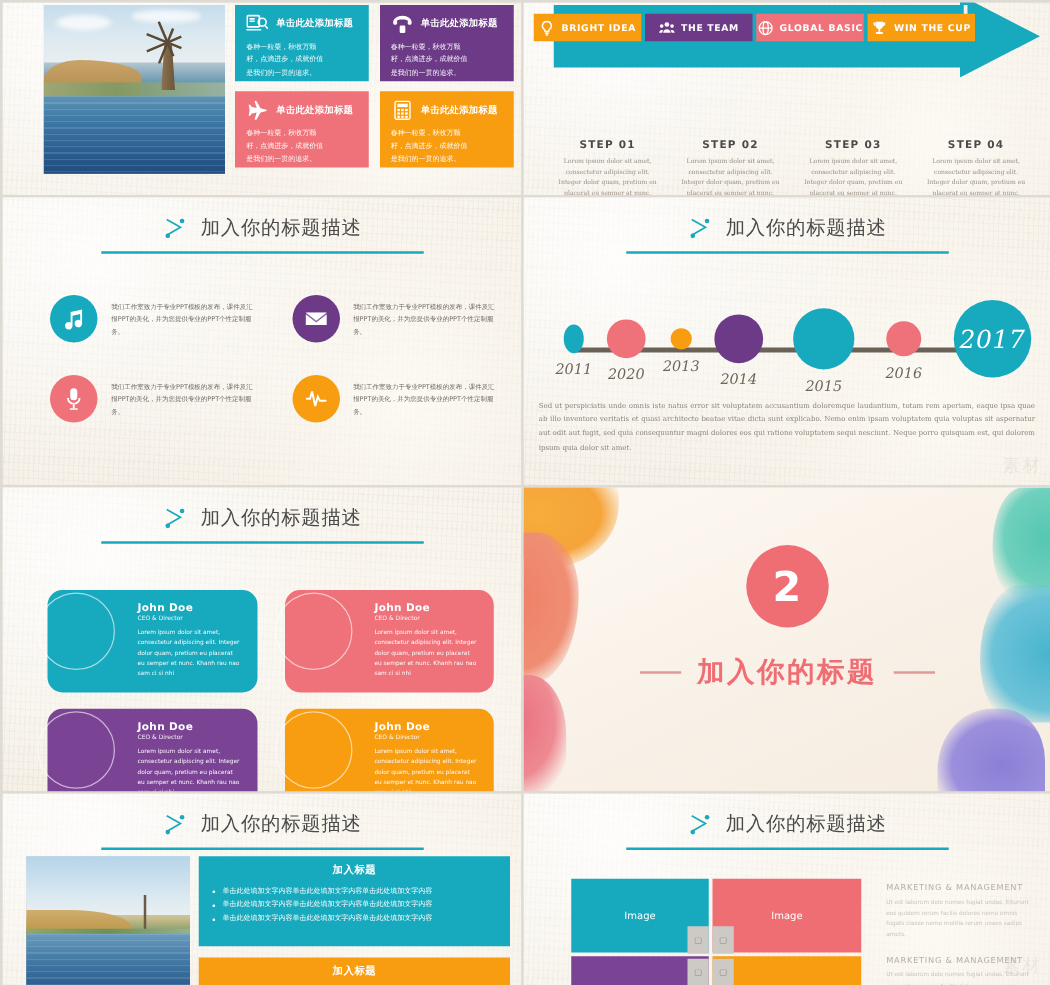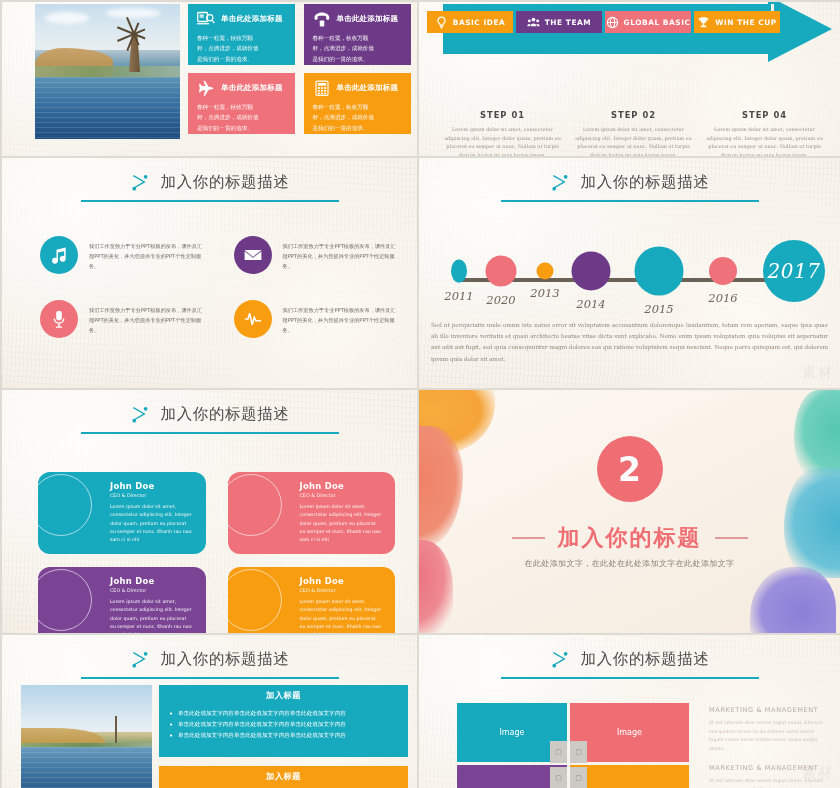--- a/index.html
+++ b/index.html
@@ -350,21 +350,21 @@
     </div>
     <div class="s2-tabs">
       <div class="s2-tab" style="background:#f89c10">
         <span class="ic">
           <svg viewBox="0 0 16 16" fill="none" stroke="#fff" stroke-width="1.4">
             <path d="M8 1.4a4.3 4.3 0 0 0-2.6 7.8c.5.4.8 1 .8 1.6v.5h3.6v-.5c0-.6.3-1.2.8-1.6A4.3 4.3 0 0 0 8 1.4z"></path>
             <line x1="6.2" y1="13" x2="9.8" y2="13"></line>
               <line x1="6.8" y1="14.7" x2="9.2" y2="14.7"></line>
           </svg>
         </span>
-        <span>BASIC IDEA</span>
+        <span>BRIGHT IDEA</span>
       </div>
       <div class="s2-tab" style="background:#6d3a87">
         <span class="ic">
           <svg viewBox="0 0 16 16" fill="#fff">
             <circle cx="8" cy="4.4" r="2.3"></circle>
               <circle cx="2.9" cy="6" r="1.8"></circle>
               <circle cx="13.1" cy="6" r="1.8"></circle>
             <path d="M4.3 12.6c0-2 1.7-3.5 3.7-3.5s3.7 1.5 3.7 3.5z"></path>
             <path d="M0.4 12.6c0-1.6 1.2-2.7 2.6-2.7.6 0 1.1.2 1.5.5-.7.6-1.1 1.4-1.2 2.2z"></path>
             <path d="M15.6 12.6h-2.9c-.1-.8-.5-1.6-1.2-2.2.4-.3.9-.5 1.5-.5 1.4 0 2.6 1.1 2.6 2.7z"></path>
@@ -398,20 +398,24 @@
     <div class="s2-steps">
       <div class="s2-step">
         <div class="h">STEP 01</div>
         <div class="p">Lorem ipsum dolor sit amet, consectetur adipiscing elit. Integer dolor quam, pretium eu placerat eu semper at nunc. Nullam ut turpis dictum luctus mi quis luctus lorem.</div>
       </div>
       <div class="s2-step">
         <div class="h">STEP 02</div>
         <div class="p">Lorem ipsum dolor sit amet, consectetur adipiscing elit. Integer dolor quam, pretium eu placerat eu semper at nunc. Nullam ut turpis dictum luctus mi quis luctus lorem.</div>
       </div>
       <div class="s2-step">
+        <div class="h">STEP 03</div>
+        <div class="p">Lorem ipsum dolor sit amet, consectetur adipiscing elit. Integer dolor quam, pretium eu placerat eu semper at nunc. Nullam ut turpis dictum luctus mi quis luctus lorem.</div>
+      </div>
+      <div class="s2-step">
         <div class="h">STEP 04</div>
         <div class="p">Lorem ipsum dolor sit amet, consectetur adipiscing elit. Integer dolor quam, pretium eu placerat eu semper at nunc. Nullam ut turpis dictum luctus mi quis luctus lorem.</div>
       </div>
     </div>
   </div>
 
   <div class="slide col1">
     <div class="title-block">
       <span class="title-row">
         <span class="arrow-icon">
@@ -560,21 +564,20 @@
     <div class="wc" style="right:-10px;top:0px;width:56px;height:90px;background:radial-gradient(ellipse at 75% 45%, #56c7b2 0%, #6fd0bd 55%, rgba(111,208,189,0) 82%);border-radius:45% 0 0 40%/55% 0 0 50%;"></div>
     <div class="wc" style="right:-14px;top:78px;width:70px;height:110px;background:radial-gradient(ellipse at 78% 50%, #49b4cf 0%, #6cc3d8 58%, rgba(108,195,216,0) 82%);border-radius:50% 0 0 45%/60% 0 0 50%;"></div>
     <div class="wc" style="right:4px;bottom:-16px;width:86px;height:82px;background:radial-gradient(ellipse at 60% 55%, #8a7fd6 0%, #9b8fdd 55%, rgba(155,143,221,0) 80%);border-radius:50% 40% 0 0/60% 50% 0 0;"></div>
 
     <div class="s6-num">2</div>
     <div class="s6-head">
       <span class="dash"></span>
       <span class="tt">加入你的标题</span>
       <span class="dash"></span>
     </div>
-    <div class="s6-sub">在此处添加文字，在此处在此处添加文字在此处添加文字</div>
   </div>
 
   <div class="slide row4 col1">
     <div class="title-block">
       <span class="title-row">
         <span class="arrow-icon">
           <svg viewBox="0 0 26 22" fill="none" stroke="#17a9bd" stroke-width="1.6">
             <path d="M4 3 L17 10.5 L4 18"></path>
             <circle cx="18.5" cy="4.5" r="2.2" fill="#17a9bd" stroke="none"></circle>
             <circle cx="5" cy="18.5" r="2.2" fill="#17a9bd" stroke="none"></circle>

